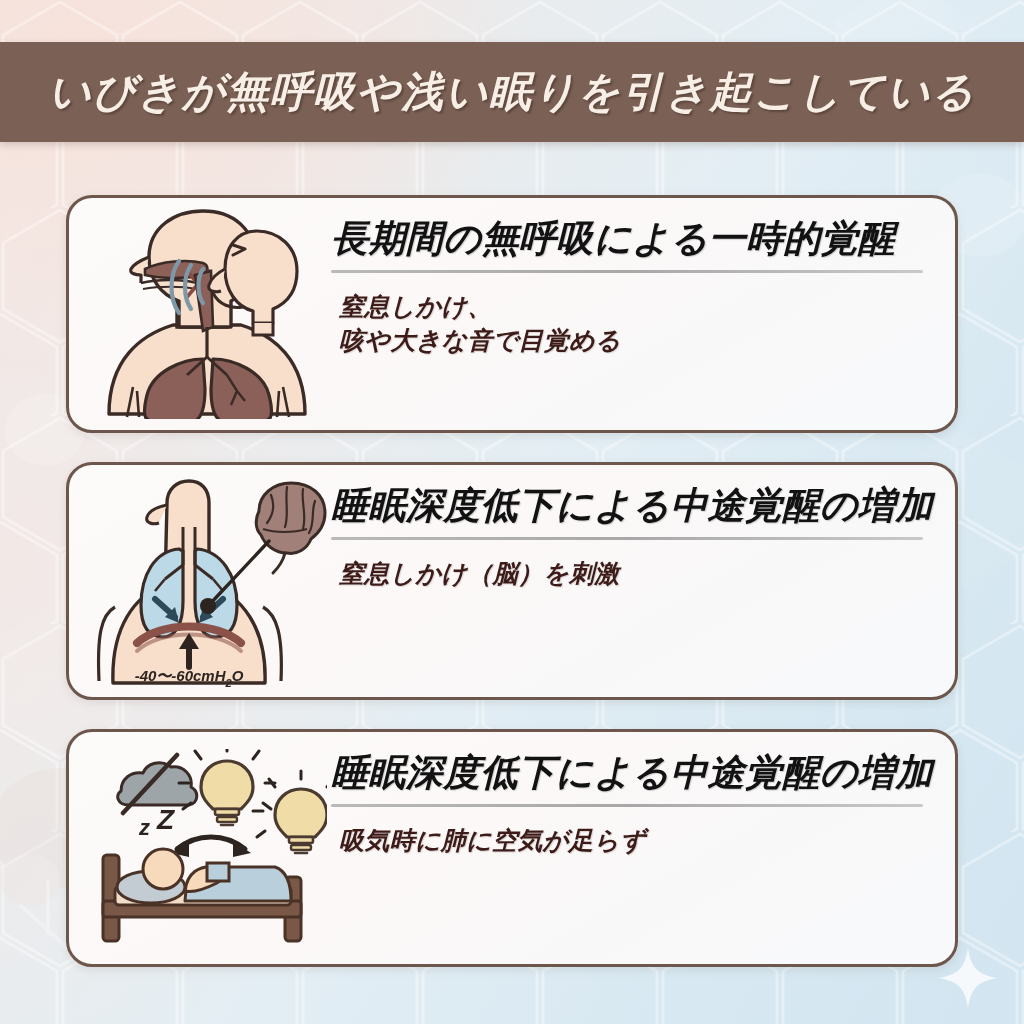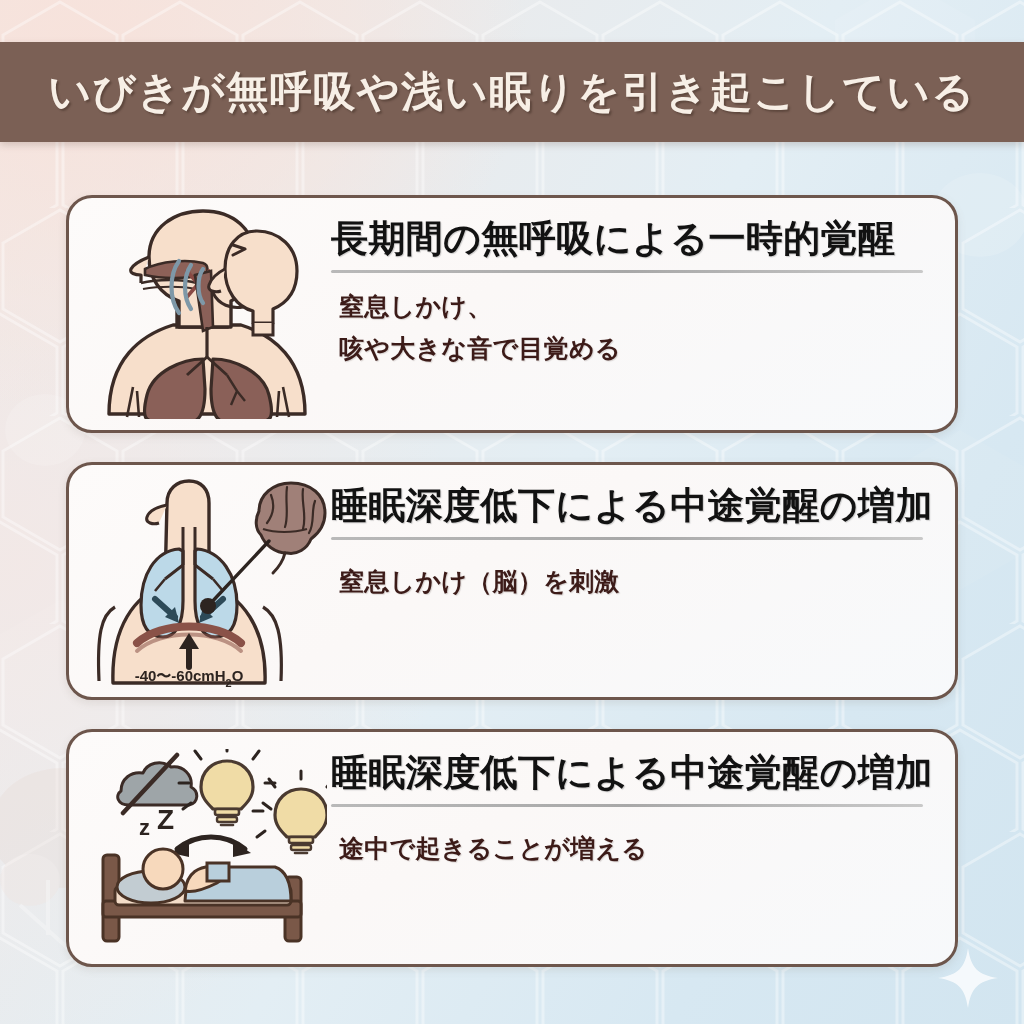--- a/index.html
+++ b/index.html
@@ -15,20 +15,21 @@
 
   #stage {
     position: relative;
     width: 1024px;
     height: 1024px;
     overflow: hidden;
     background:
       radial-gradient(ellipse 620px 520px at 8% 4%, rgba(247,226,219,0.95) 0%, rgba(247,228,221,0.55) 42%, rgba(247,230,224,0.0) 72%),
       radial-gradient(ellipse 560px 620px at 2% 55%, rgba(243,232,230,0.85) 0%, rgba(240,236,236,0.35) 50%, rgba(236,240,243,0) 78%),
       linear-gradient(120deg, #f3e6e2 0%, #eceaea 22%, #e3eef4 52%, #d7e8f2 78%, #d2e5f0 100%);
+    font-style: italic;
   }
 
   
   .bg-layer {
     position: absolute;
     inset: 0;
     pointer-events: none;
   }
   .hexgrid { opacity: 0.5; }
   .cells { opacity: 0.55; }
@@ -110,21 +111,21 @@
   .card-desc {
     margin-top: 16px;
     color: #3c1b18;
     font-size: 25px;
     font-weight: 700;
     line-height: 1.38;
     letter-spacing: 0.3px;
     padding-left: 8px;
     text-shadow: 1px 1px 1px rgba(170,160,158,0.4);
   }
-  .card-desc .l2 { display: block; margin-top: 8px; }
+  .card-desc .l2 { display: block; }
 </style>
 </head>
 <body>
 
 <div id="stage">
 
   <svg class="bg-layer hexgrid" viewBox="0 0 1024 1024" width="1024" height="1024">
     <defs>
       <pattern id="hexpat" width="120" height="208" patternUnits="userSpaceOnUse">
         <path d="M60 2 L117 35 L117 101 L60 134 L3 101 L3 35 Z" fill="none" stroke="#ffffff" stroke-width="3" opacity="0.75"></path>
@@ -335,18 +336,18 @@
 
         <path d="M96 142 C98 124 110 116 126 118 C134 120 136 130 128 134 C116 140 104 144 96 142 Z" fill="#f7d9bc" stroke="#4a3326" stroke-width="3" stroke-linejoin="round"></path>
 
         <path d="M118 114 L140 114 L140 132 L118 132 Z" fill="#b9cfdc" stroke="#4a3326" stroke-width="3"></path>
       </svg>
     </div>
     <div class="card-body">
       <div class="card-title">睡眠深度低下による中途覚醒の増加</div>
       <div class="card-divider"></div>
       <div class="card-desc">
-        <span class="l2">途中で起きることが増える</span>
+        <span class="l2">吸気時に肺に空気が足らず</span>
       </div>
     </div>
   </div>
 
 </div>
 
 </body></html>

